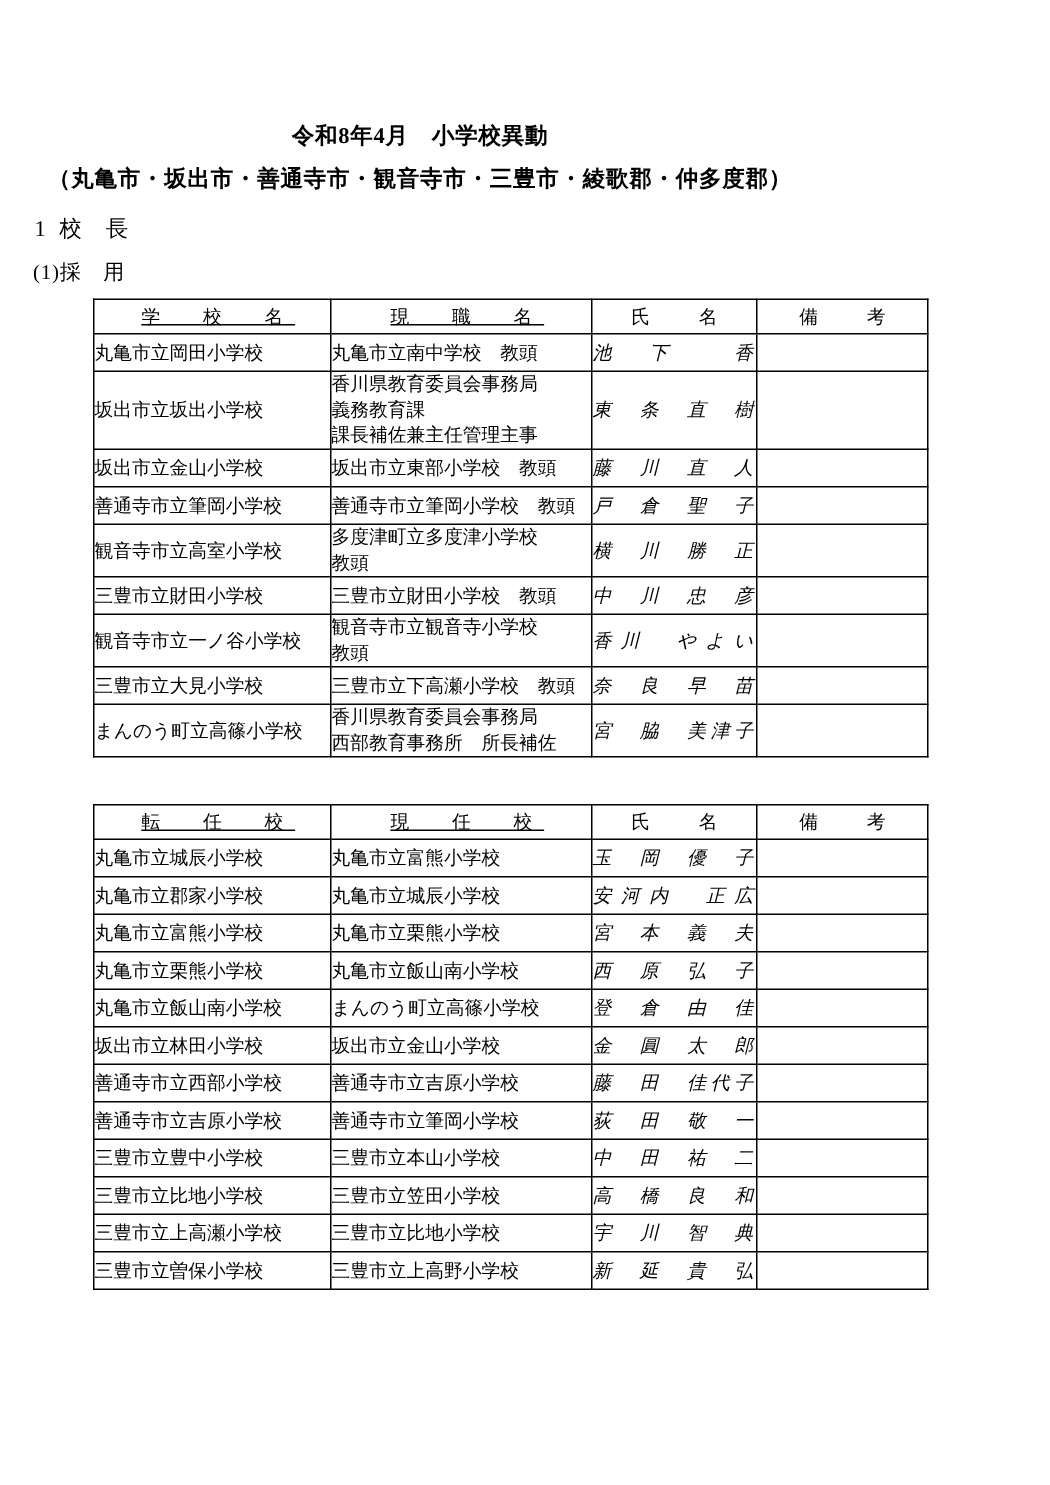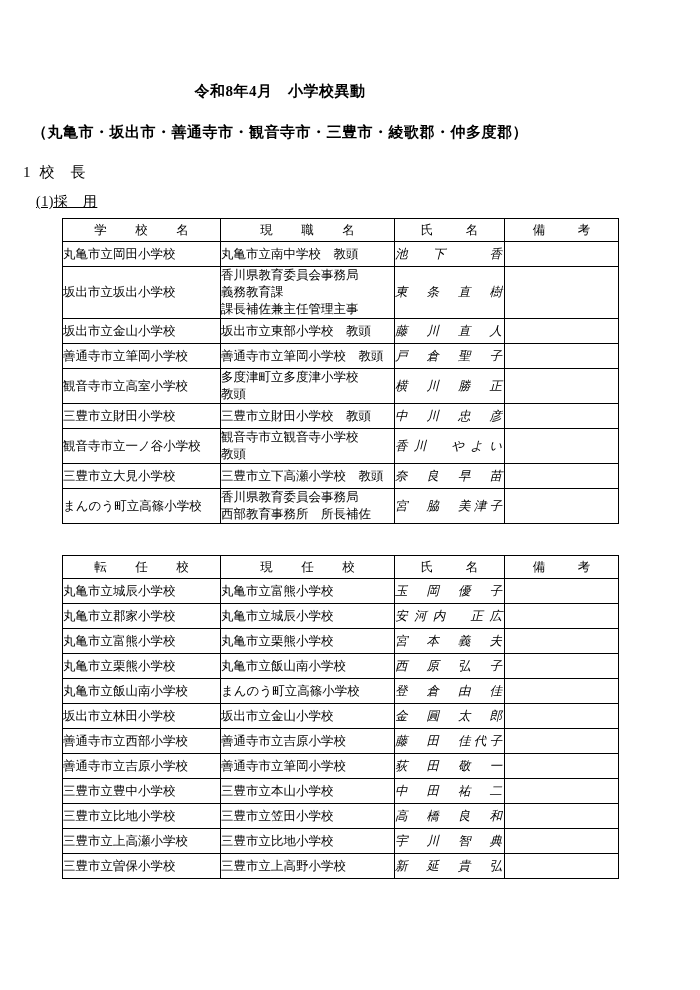--- a/index.html
+++ b/index.html
@@ -28,40 +28,39 @@
     font-size: 15px;
     letter-spacing: 0.5px;
     margin: 0;
     padding-top: 84px;
     line-height: 1.0;
   }
   .doc-subtitle {
     text-align: center;
     font-size: 15px;
     letter-spacing: 0.5px;
-    margin: 12px;
+    margin: 0;
     padding-top: 14px;
     line-height: 1.0;
   }
   .section-heading {
     font-size: 15px;
     margin: 5px;
     padding-left: 18px;
     padding-top: 13px;
     line-height: 1.0;
     letter-spacing: 0.5px;
   }
   .subsection-heading {
     font-size: 14px;
     margin: 0;
-    padding-left: 36px;
+    padding-left: 22px;
     padding-top: 10px;
     line-height: 1.0;
     letter-spacing: 0.5px;
-    text-decoration: underline;
   }
 
   
   .tbl-wrap {
     padding-left: 62px;
     padding-top: 9px;
   }
   table.xfer {
     border-collapse: collapse;
     width: 556px;
@@ -82,20 +81,21 @@
   thead th {
     height: 22px;
     text-align: center;
     font-size: 12.5px;
     letter-spacing: 0.5px;
   }
   th .hdr {
     display: inline-block;
     letter-spacing: 8px;
     padding-left: 8px;
+    text-decoration: underline;
   }
   th .hdr-2 {
     display: inline-block;
     letter-spacing: 10px;
     padding-left: 10px;
   }
 
   tbody td {
     height: 24px;
   }

